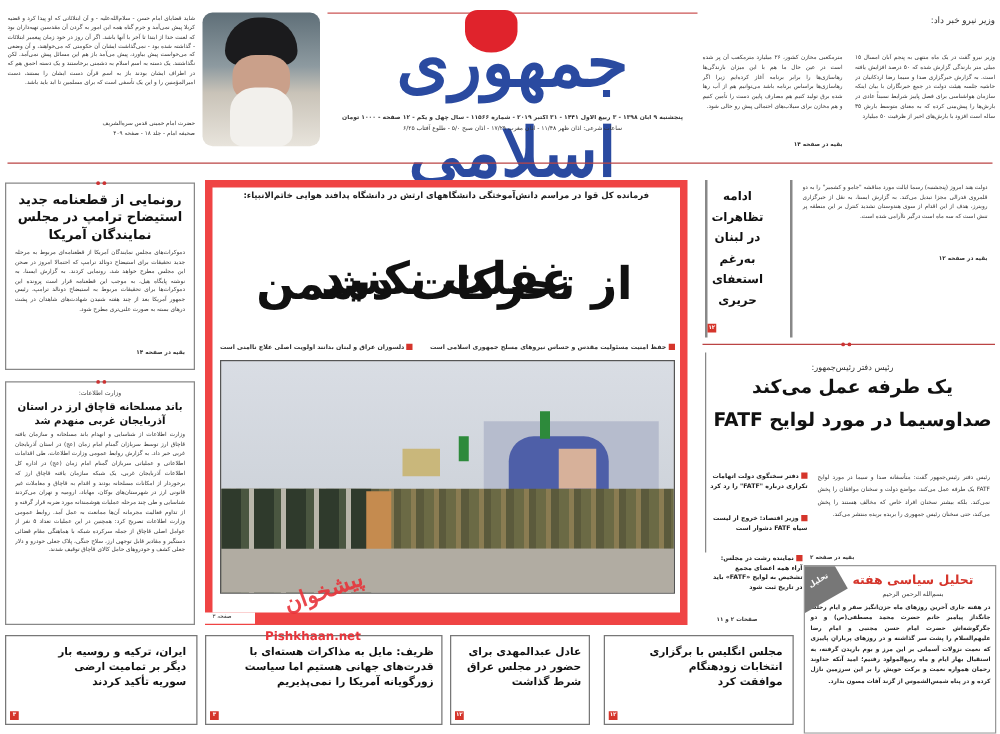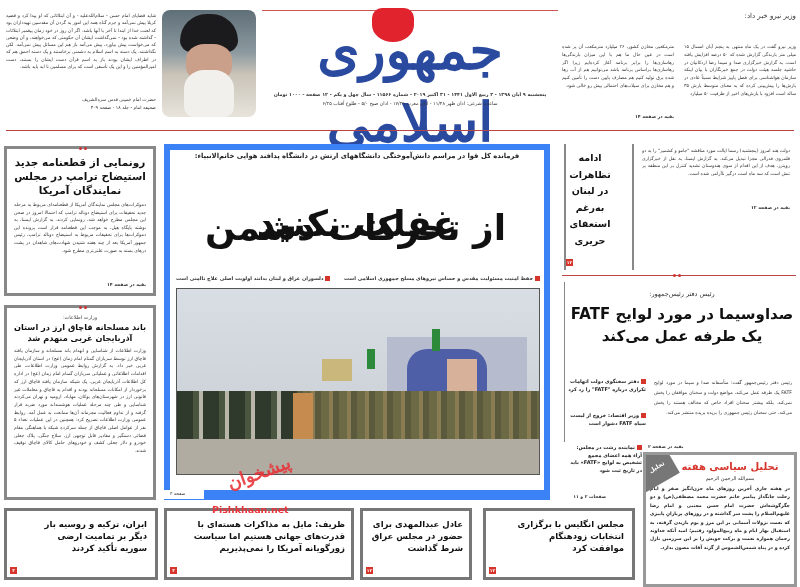--- a/index.html
+++ b/index.html
@@ -2,21 +2,21 @@
 <html><head>
 <meta charset="utf-8">
 <style>
 *{box-sizing:border-box;margin:0;padding:0}
 body{width:800px;height:587px;background:#fff;font-family:"DejaVu Sans",sans-serif;position:relative;overflow:hidden;direction:rtl;color:#222}
 .abs{position:absolute}
 .small{font-size:5.2px;line-height:8.2px;color:#333;text-align:justify}
 .tiny{font-size:4.6px;color:#333}
 .hl{font-weight:bold;color:#111;text-align:center}
 .redline{height:1px;background:#b44}
-.box{border:3px solid #a16207;background:#fff}
+.box{border:1px solid #a16207;background:#fff}
 .pg{position:absolute;width:7px;height:7px;background:#d5352b;color:#fff;font-size:4.5px;line-height:7px;text-align:center;font-weight:bold}
 .dots{position:absolute;width:8px;height:3px}
 .dots::before,.dots::after{content:"";position:absolute;top:0;width:3px;height:3px;border-radius:50%;background:#c33}
 .dots::before{left:0}.dots::after{right:0}
 .bullet{display:inline-block;width:5px;height:5px;background:#d5352b;margin-left:2px;vertical-align:middle}
 .vline{position:absolute;width:2px;background:#888}
 </style>
 </head>
 <body>
 
@@ -55,21 +55,21 @@
   <div class="tiny" style="margin:3px 7px 0;font-weight:bold;">بقیه در صفحه ۱۴</div>
 </div>
 
 <div class="abs box" style="left:4px;top:305px;width:152px;height:195px;border-color:#888;">
   <div class="dots" style="left:72px;top:-2px;"></div>
   <div style="margin:6px 6px 0;text-align:center;font-size:5px;color:#444;">وزارت اطلاعات:</div>
   <div class="hl" style="margin:2px 6px 0;font-size:8.2px;line-height:11px;">باند مسلحانه قاچاق ارز در استان آذربایجان غربی منهدم شد</div>
   <div class="small" style="margin:3px 7px 0;height:150px;overflow:hidden;font-size:4.6px;line-height:7.7px;">وزارت اطلاعات از شناسایی و انهدام باند مسلحانه و سازمان یافته قاچاق ارز توسط سربازان گمنام امام زمان (عج) در استان آذربایجان غربی خبر داد. به گزارش روابط عمومی وزارت اطلاعات، طی اقدامات اطلاعاتی و عملیاتی سربازان گمنام امام زمان (عج) در اداره کل اطلاعات آذربایجان غربی، یک شبکه سازمان یافته قاچاق ارز که برخوردار از امکانات مسلحانه بودند و اقدام به قاچاق و معاملات غیر قانونی ارز در شهرستان‌های بوکان، مهاباد، ارومیه و تهران می‌کردند شناسایی و طی چند مرحله عملیات هوشمندانه مورد ضربه قرار گرفته و از تداوم فعالیت مجرمانه آن‌ها ممانعت به عمل آمد. روابط عمومی وزارت اطلاعات تصریح کرد: همچنین در این عملیات تعداد ۵ نفر از عوامل اصلی قاچاق از جمله سرکرده شبکه با هماهنگی مقام قضائی دستگیر و مقادیر قابل توجهی ارز، سلاح جنگی، پلاک جعلی خودرو و دلار جعلی کشف و خودروهای حامل کالای قاچاق توقیف شدند.</div>
 </div>
 
-<div class="abs" style="left:164px;top:144px;width:386px;height:356px;background:#3b82f6;padding:21px;">
+<div class="abs" style="left:164px;top:144px;width:386px;height:356px;background:#ef4444;padding:21px;">
   <div class="abs" style="left:6px;top:6px;width:374px;height:340px;background:#fff;"></div>
   <div class="abs" style="left:6px;top:8px;width:374px;text-align:center;font-size:6.8px;font-weight:bold;color:#222;white-space:nowrap;">فرمانده کل قوا در مراسم دانش‌آموختگی دانشگاههای ارتش در دانشگاه پدافند هوایی خاتم‌الانبیاء:</div>
   <div class="abs" style="left:6px;top:18px;width:371px;text-align:center;font-size:36px;line-height:44px;font-weight:bold;color:#111;margin-top:44px;">از تحرکات دشمن</div>
   <div class="abs" style="left:6px;top:58px;width:374px;text-align:center;font-size:36px;line-height:44px;font-weight:bold;color:#111;">غفلت نکنید</div>
   <div class="abs tiny" style="right:10px;top:131px;font-size:5px;font-weight:bold;white-space:nowrap;"><span class="bullet"></span><span>حفظ امنیت مسئولیت مقدس و حساس نیروهای مسلح جمهوری اسلامی است</span></div>
   <div class="abs tiny" style="left:12px;top:131px;font-size:5px;font-weight:bold;white-space:nowrap;"><span class="bullet"></span><span>دلسوزان عراق و لبنان بدانند اولویت اصلی علاج ناامنی است</span></div>
   <div class="abs" style="left:12px;top:144px;width:364px;height:187px;border:1px solid #555;overflow:hidden;background:linear-gradient(180deg,#d9dde4 0%,#cfd4db 55%,#a9a396 70%,#b6b0a6 100%);">
     <div style="position:absolute;left:210px;top:48px;width:140px;height:60px;background:#b6bccd;"></div>
     <div style="position:absolute;left:230px;top:60px;width:80px;height:50px;background:#4e5fa8;border-radius:20px 20px 0 0;"></div>
     <div style="position:absolute;left:270px;top:70px;width:30px;height:32px;background:#d7b19a;"></div>
@@ -95,22 +95,22 @@
 <div class="abs" style="left:638px;top:144px;width:156px;height:128px;">
   <div class="small" style="margin:3px 4px 0;height:56px;overflow:hidden;font-size:4.6px;line-height:7.6px;">دولت هند امروز (پنجشنبه) رسما ایالت مورد مناقشه "جامو و کشمیر" را به دو قلمروی فدرالی مجزا تبدیل می‌کند. به گزارش ایسنا، به نقل از خبرگزاری رویترز، هدف از این اقدام از سوی هندوستان تشدید کنترل بر این منطقه پر تنش است که سه ماه است درگیر ناآرامی شده است.</div>
   <div class="tiny" style="margin:2px 4px 0;font-weight:bold;">بقیه در صفحه ۱۲</div>
 </div>
 <div class="abs redline" style="left:562px;top:275px;width:234px;"></div>
 <div class="dots" style="left:673px;top:274px;"></div>
 
 <div class="vline" style="left:564px;top:282px;height:160px;width:1px;"></div>
 <div class="abs" style="left:568px;top:284px;width:228px;height:162px;">
   <div style="text-align:center;font-size:6.5px;color:#333;margin-top:6px;">رئیس دفتر رئیس‌جمهور:</div>
+  <div class="hl" style="font-size:15px;line-height:22px;">یک طرفه عمل می‌کند</div>
   <div class="hl" style="font-size:15px;line-height:22px;margin-top:5px;">صداوسیما در مورد لوایح FATF</div>
-  <div class="hl" style="font-size:15px;line-height:22px;">یک طرفه عمل می‌کند</div>
   <div class="abs small" style="right:4px;top:94px;width:138px;height:64px;overflow:hidden;font-size:4.7px;line-height:10px;">رئیس دفتر رئیس‌جمهور گفت: متأسفانه صدا و سیما در مورد لوایح FATF یک طرفه عمل می‌کند، مواضع دولت و سخنان موافقان را پخش نمی‌کند. بلکه بیشتر سخنان افراد خاص که مخالف هستند را پخش می‌کند، حتی سخنان رئیس جمهوری را بریده بریده منتشر می‌کند.</div>
   <div class="abs" style="left:0;top:94px;width:78px;font-size:5px;line-height:7.5px;font-weight:bold;color:#222;"><span class="bullet"></span><span>دفتر سخنگوی دولت اتهامات تکراری درباره "FATF" را رد کرد</span></div>
   <div class="abs" style="left:0;top:128px;width:78px;font-size:5px;line-height:7.5px;font-weight:bold;color:#222;"><span class="bullet"></span><span>وزیر اقتصاد: خروج از لیست سیاه FATF دشوار است</span></div>
 </div>
 <div class="abs tiny" style="left:648px;top:444px;font-weight:bold;font-size:4.5px;">بقیه در صفحه ۲</div>
 <div class="abs" style="left:568px;top:444px;width:74px;font-size:5px;line-height:7.5px;font-weight:bold;color:#222;"><span class="bullet"></span><span>نماینده رشت در مجلس: آراء همه اعضای مجمع تشخیص به لوایح «FATF» باید در تاریخ ثبت شود</span></div>
 <div class="abs tiny" style="right:194px;top:494px;font-weight:bold;font-size:4.5px;">صفحات ۲ و ۱۱</div>
 
 <div class="abs box" style="left:643px;top:452px;width:154px;height:135px;border-color:#999;overflow:hidden;">
   <div class="abs" style="left:-12px;top:-4px;width:40px;height:34px;background:#777;transform:rotate(-30deg);"></div>

